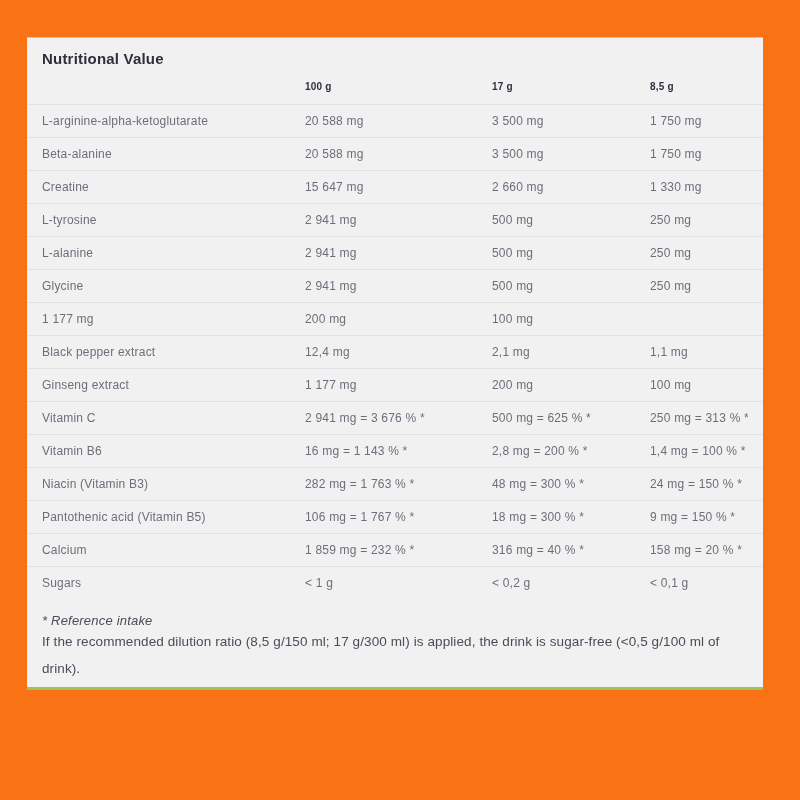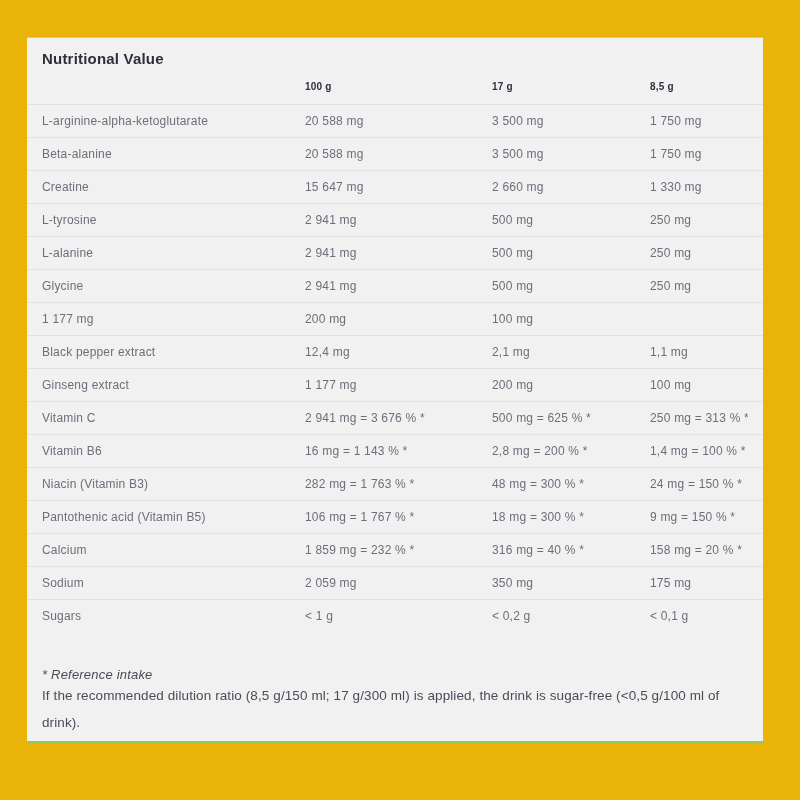--- a/index.html
+++ b/index.html
@@ -5,21 +5,21 @@
   html, body {
     margin: 0;
     padding: 0;
     background: #ffffff;
     font-family: "Liberation Sans", sans-serif;
   }
   .page {
     position: relative;
     width: 800px;
     height: 800px;
-    background: #eab308;
+    background: #f97316;
     overflow: hidden;
   }
   .sheet {
     position: absolute;
     left: 27px;
     top: 37px;
     width: 736px;
     box-sizing: border-box;
     background: #f1f1f2;
     border-top: 1px solid #c7c7c9;
@@ -50,21 +50,21 @@
   }
   .data-row {
     height: 33px;
     border-top: 1px solid #e2e2e4;
     font-size: 12px;
     color: #6c6f7a;
     letter-spacing: 0.2px;
   }
   .cell { overflow: hidden; white-space: nowrap; }
   .footnote {
-    margin-top: 35px;
+    margin-top: 14px;
     padding: 0 15px;
     font-size: 13px;
     font-style: italic;
     color: #4a4c58;
     letter-spacing: 0.2px;
   }
   .note {
     margin-top: 0;
     padding: 0 15px 5px 15px;
     font-size: 13.5px;
@@ -165,26 +165,20 @@
       <div class="cell">18 mg = 300 % *</div>
       <div class="cell">9 mg = 150 % *</div>
     </div>
     <div class="grid-row data-row">
       <div class="cell">Calcium</div>
       <div class="cell">1 859 mg = 232 % *</div>
       <div class="cell">316 mg = 40 % *</div>
       <div class="cell">158 mg = 20 % *</div>
     </div>
     <div class="grid-row data-row">
-      <div class="cell">Sodium</div>
-      <div class="cell">2 059 mg</div>
-      <div class="cell">350 mg</div>
-      <div class="cell">175 mg</div>
-    </div>
-    <div class="grid-row data-row">
       <div class="cell">Sugars</div>
       <div class="cell">&lt; 1 g</div>
       <div class="cell">&lt; 0,2 g</div>
       <div class="cell">&lt; 0,1 g</div>
     </div>
 
     <div class="footnote">* Reference intake</div>
     <div class="note">If the recommended dilution ratio (8,5 g/150 ml; 17 g/300 ml) is applied, the drink is sugar-free (&lt;0,5 g/100 ml of drink).</div>
 
   </div>

